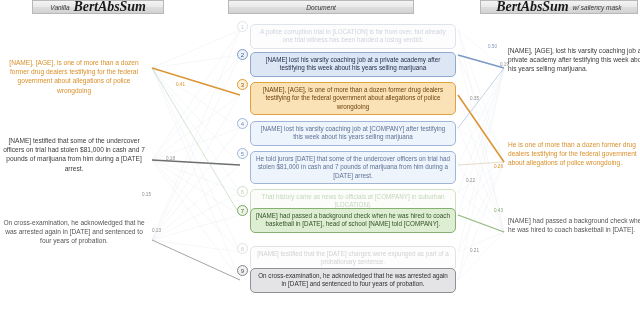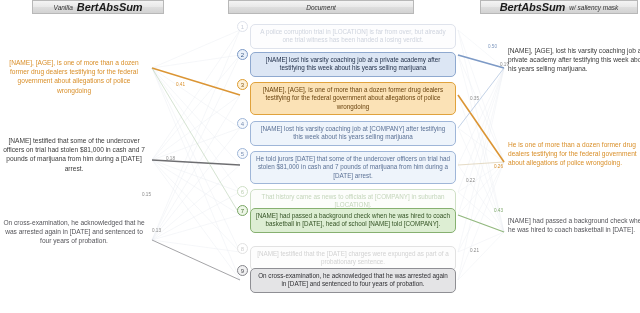--- a/index.html
+++ b/index.html
@@ -18,21 +18,21 @@
     position:absolute; top:0; height:14px;
     background:linear-gradient(to bottom,#f4f4f4 0%,#e9e9e9 48%,#dedede 52%,#d2d2d2 100%);
     border:1px solid #b8b8b8;
     display:flex; align-items:center; justify-content:center;
     font-size:7.5px; color:#1a1a1a; white-space:nowrap;
   }
   .hdr-left   { left:32px;  width:132px; }
   .hdr-center { left:228px; width:186px; }
   .hdr-right  { left:480px; width:158px; }
   .hdr .plain { font-size:6.5px; font-style:italic; color:#333; margin-right:4px; }
-  .hdr .brand { font-weight:bold; font-style:italic; font-family:Liberation Sans, sans-serif; font-size:11px; letter-spacing:-0.1px; }
+  .hdr .brand { font-weight:bold; font-style:italic; font-family:Liberation Serif, serif; font-size:14px; letter-spacing:-0.1px; }
   .hdr .suffix{ font-size:6.5px; font-style:italic; color:#333; margin-left:4px; }
 
   
   #edges { position:absolute; top:0; left:0; width:640px; height:313px; }
 
   
   .side-col { position:absolute; width:152px; }
   .left-col  { left:0;   top:18px; }
   .right-col { left:506px; top:18px; }
 

